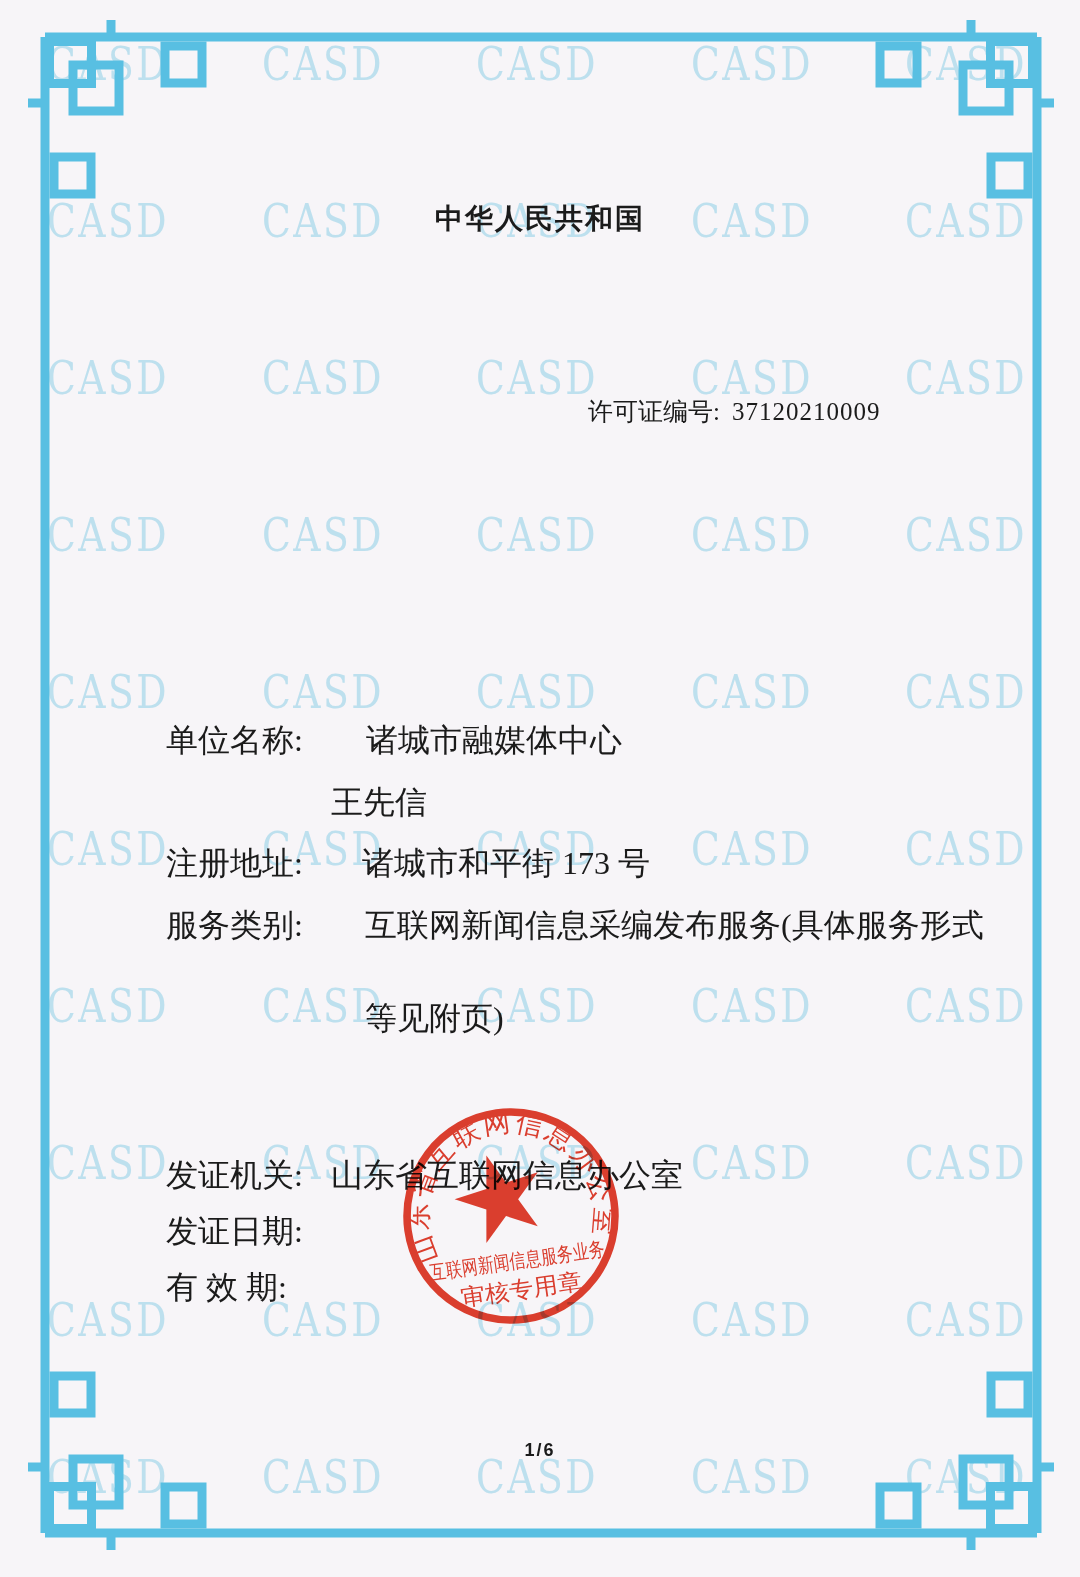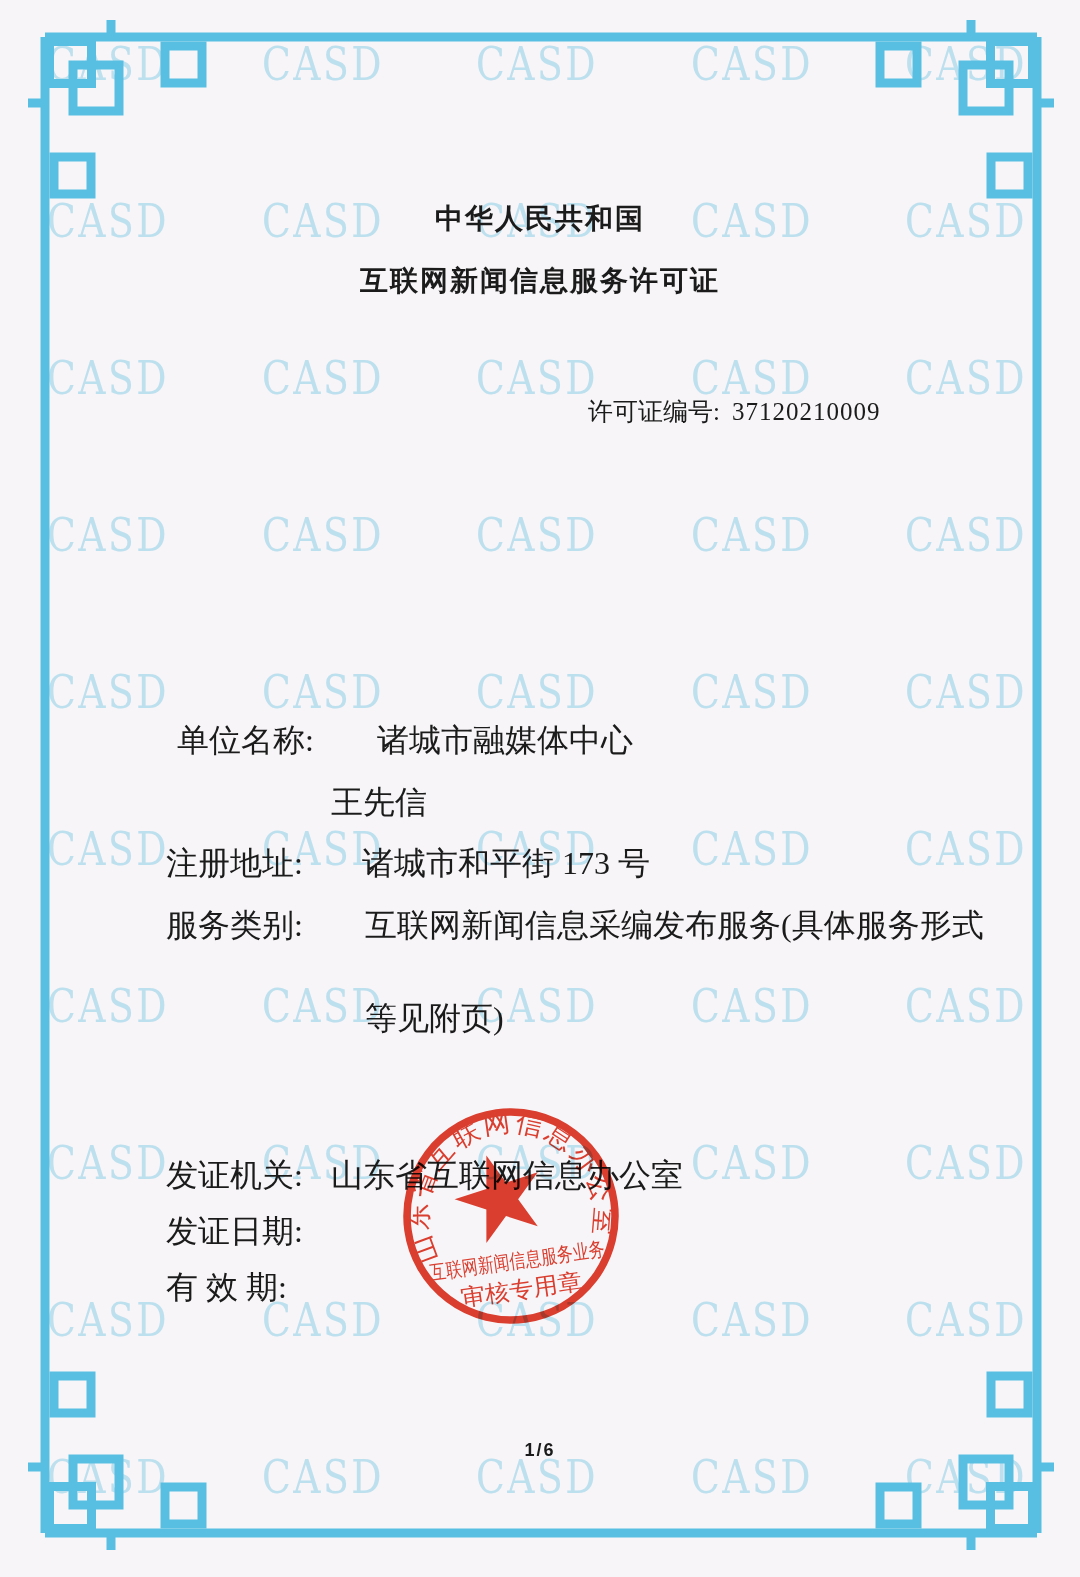--- a/index.html
+++ b/index.html
@@ -31,21 +31,21 @@
   .t2 { top:262px; }
   .licenseno { top:395px; left:588px; font-size:25px; }
   .licenseno .num { margin-left:12px; letter-spacing:1px; }
   .para {
     position:absolute; top:492px; left:140px; width:810px;
     font-size:31px; line-height:65px; text-align:justify;
     text-indent:2em; margin:0; white-space:normal;
   }
   .row-label { left:166px; font-size:32px; }
   .row-value { font-size:32px;text-align:right; }
-  .f1 { top:719px;margin-left:11px; } .f2 { top:781px; } .f3 { top:842px; } .f4 { top:904px; } .f5 { top:965px; }
+  .f1 { top:719px; } .f2 { top:781px; } .f3 { top:842px; } .f4 { top:904px; } .f5 { top:965px; }
   .i1 { top:1154px; } .i2 { top:1210px;font-family:Liberation Serif, serif; } .i3 { top:1266px; }
   .v-f1 { left:366px; } .v-f2 { left:331px; } .v-f3 { left:362px; } .v-f4 { left:365px; } .v-f5 { left:365px;margin-top:32px; }
   .v-i  { left:331px; }
   .pagenum {
     top:1440px; left:0; width:1080px; text-align:center;
     font-family:"Liberation Sans","DejaVu Sans",sans-serif;
     font-weight:bold; font-size:18px; letter-spacing:2px;
   }
   
   .seal {
@@ -138,21 +138,20 @@
       <path d="M245 37 H837"></path>
       <path d="M245 1533 H837"></path>
       <path d="M45 237 V1333"></path>
       <path d="M1037 237 V1333"></path>
     </g>
   </svg>
 
   <div class="content">
 
     <div class="abs title t1">中华人民共和国</div>
-    <div class="abs title t2">互联网新闻信息服务许可证</div>
 
     <div class="abs licenseno">
       <span>许可证编号:</span><span class="num">37120210009</span>
     </div>
 
 
     <span class="abs row-label f1">单位名称:</span>
     <span class="abs row-value f1 v-f1">诸城市融媒体中心</span>
 
     <span class="abs row-value f2 v-f2">王先信</span>

